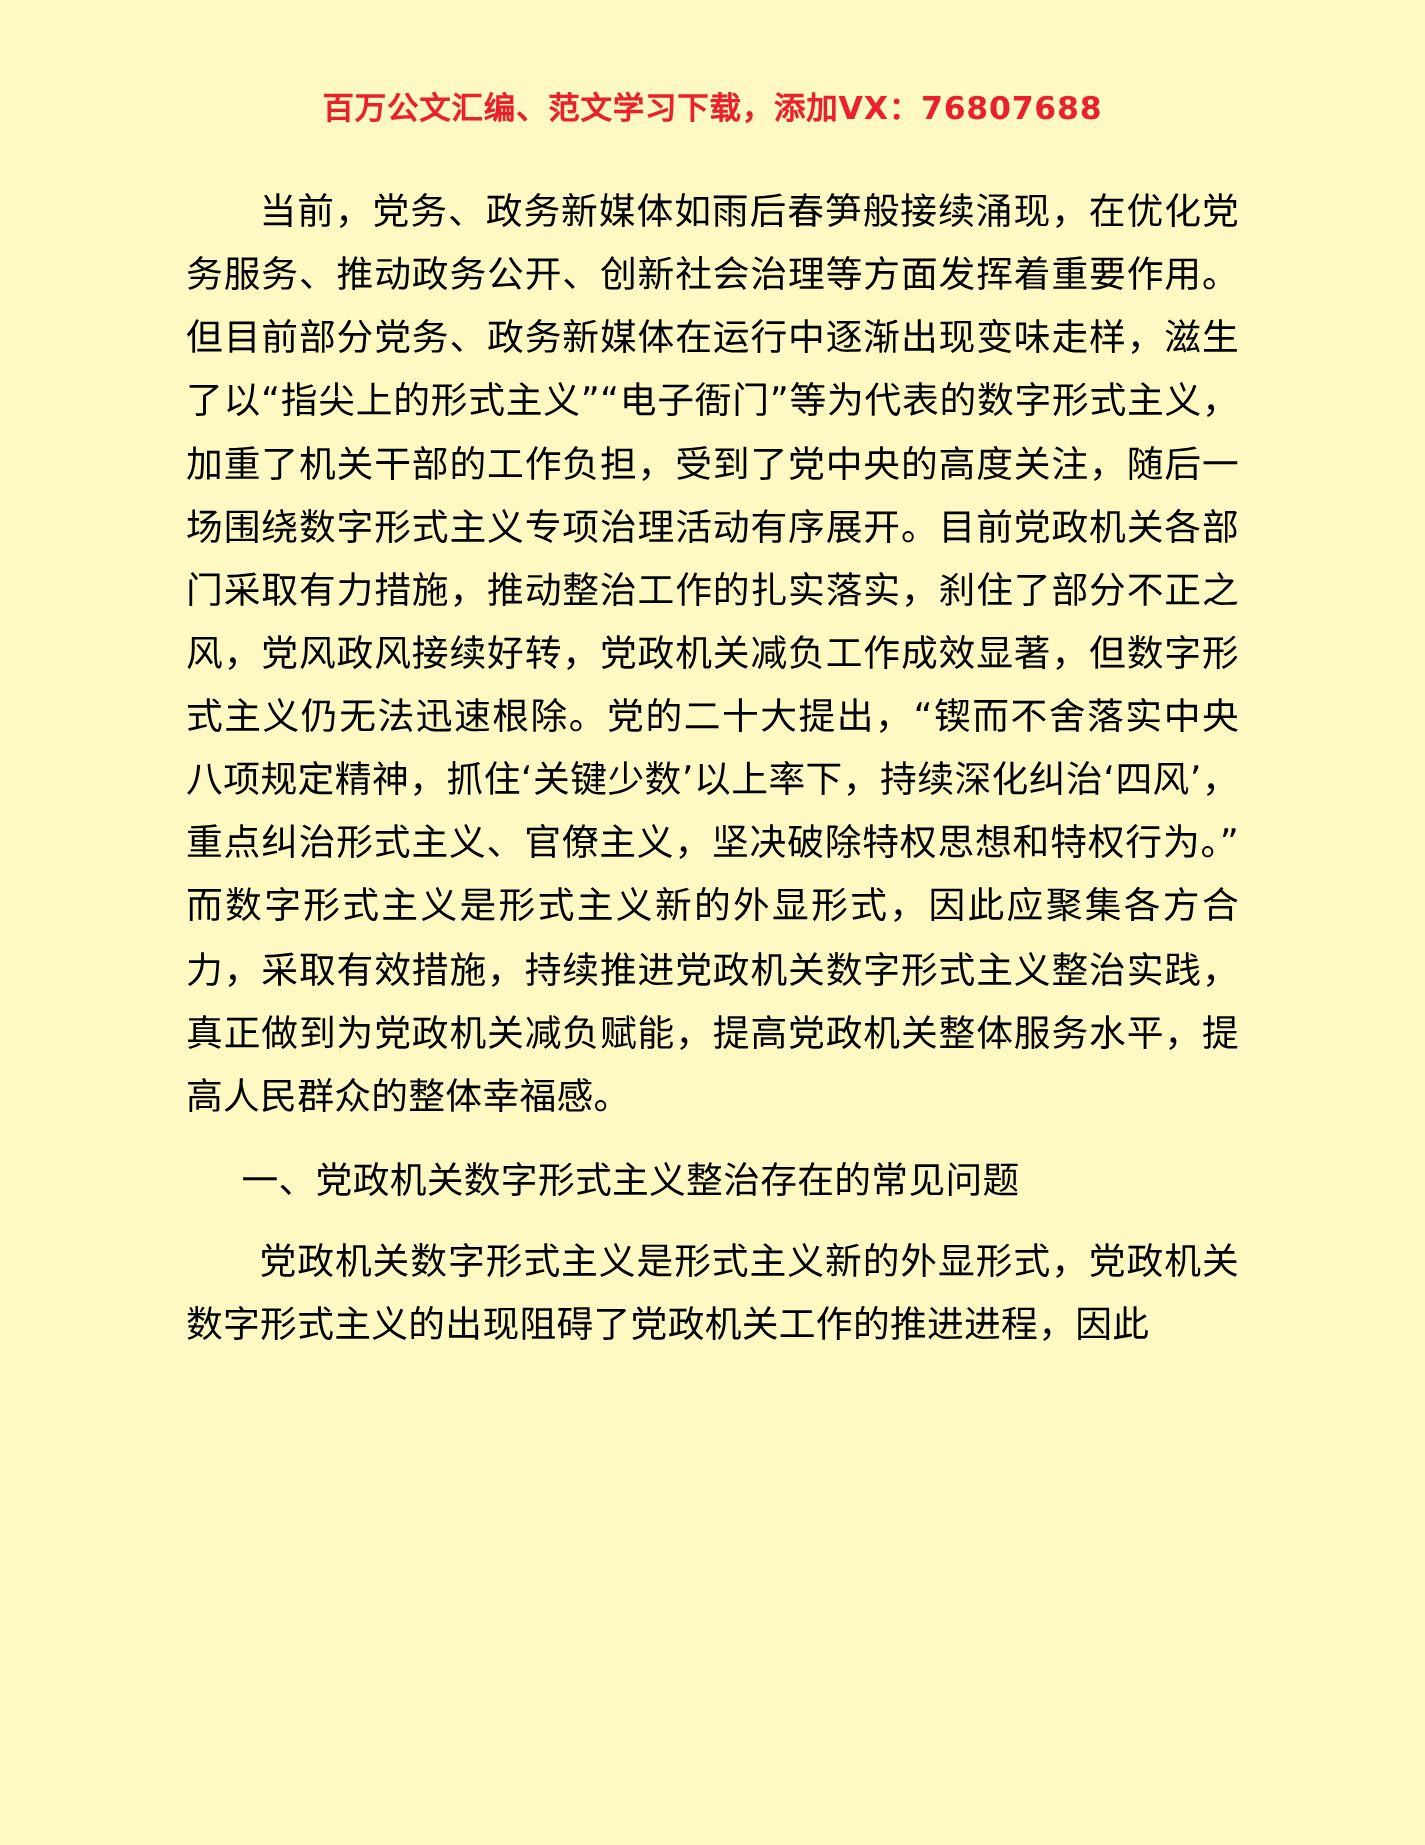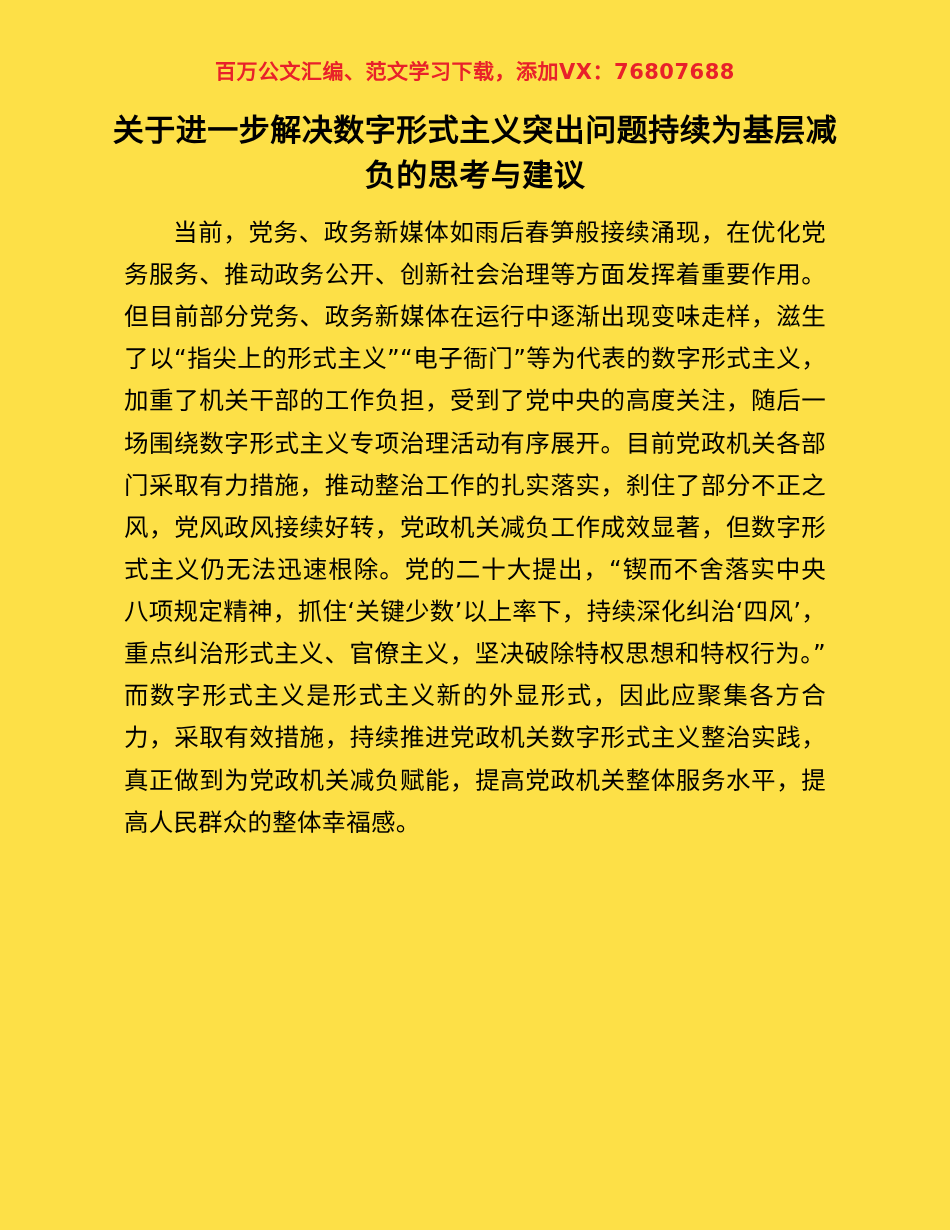--- a/index.html
+++ b/index.html
@@ -13,21 +13,21 @@
     font-family: "DejaVu Sans", "Liberation Sans", sans-serif;
     color: #000000;
     overflow: hidden;
   }
   .page {
     position: relative;
     width: 950px;
     height: 1230px;
     box-sizing: border-box;
     padding: 0;
-    background: #fde047;
+    background: #fef9c3;
   }
   .watermark {
     position: absolute;
     top: 55px;
     left: 0;
     width: 950px;
     text-align: center;
     color: #e8212a;
     font-size: 21px;
     font-weight: bold;
@@ -67,20 +67,21 @@
 </style>
 </head>
 <body>
 
 <div class="page">
 
   <div class="watermark">百万公文汇编、范文学习下载，添加VX：76807688</div>
 
   <div class="doc-body">
 
-    <h1 class="doc-title">关于进一步解决数字形式主义突出问题持续为基层减负的思考与建议</h1>
 
     <p class="para">当前，党务、政务新媒体如雨后春笋般接续涌现，在优化党务服务、推动政务公开、创新社会治理等方面发挥着重要作用。但目前部分党务、政务新媒体在运行中逐渐出现变味走样，滋生了以“指尖上的形式主义”“电子衙门”等为代表的数字形式主义，加重了机关干部的工作负担，受到了党中央的高度关注，随后一场围绕数字形式主义专项治理活动有序展开。目前党政机关各部门采取有力措施，推动整治工作的扎实落实，刹住了部分不正之风，党风政风接续好转，党政机关减负工作成效显著，但数字形式主义仍无法迅速根除。党的二十大提出，“锲而不舍落实中央八项规定精神，抓住‘关键少数’以上率下，持续深化纠治‘四风’，重点纠治形式主义、官僚主义，坚决破除特权思想和特权行为。”而数字形式主义是形式主义新的外显形式，因此应聚集各方合力，采取有效措施，持续推进党政机关数字形式主义整治实践，真正做到为党政机关减负赋能，提高党政机关整体服务水平，提高人民群众的整体幸福感。</p>
 
+    <p class="heading">一、党政机关数字形式主义整治存在的常见问题</p>
 
+    <p class="para">党政机关数字形式主义是形式主义新的外显形式，党政机关数字形式主义的出现阻碍了党政机关工作的推进进程，因此</p>
 
   </div>
 </div>
 
 </body></html>

